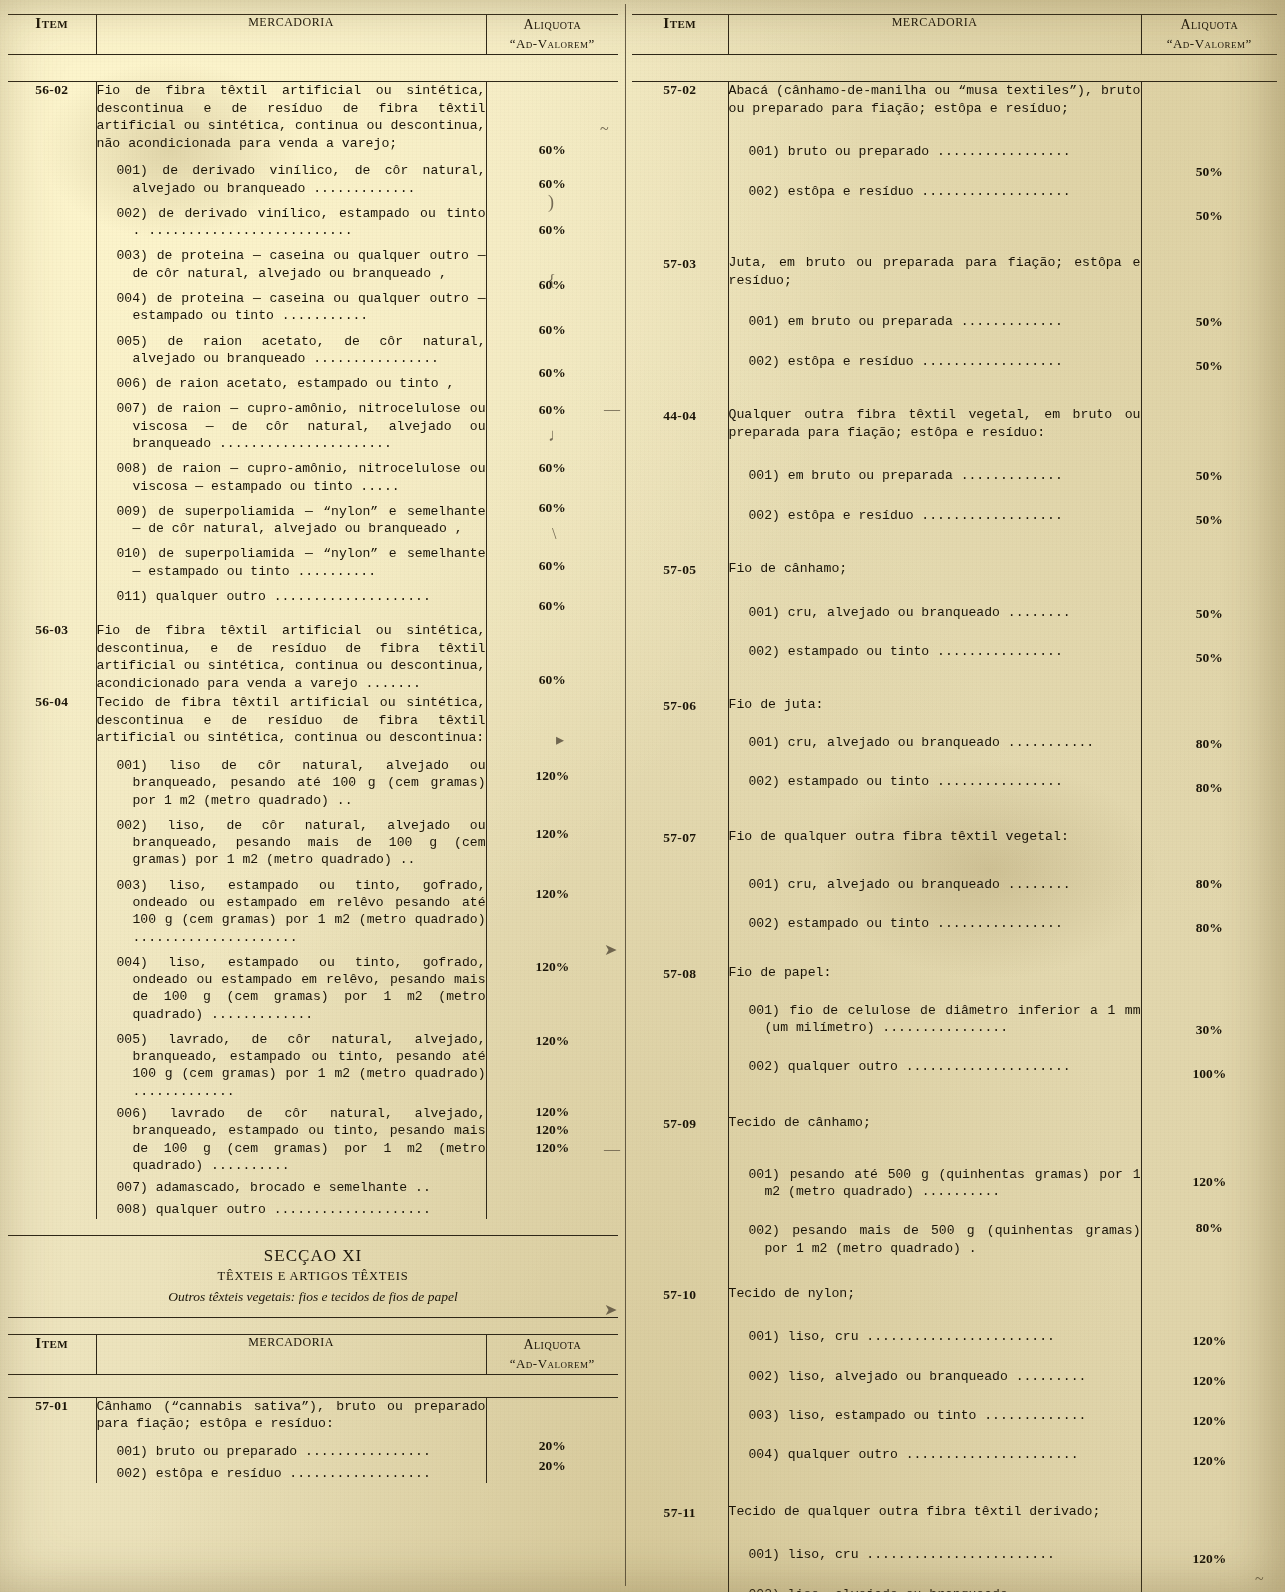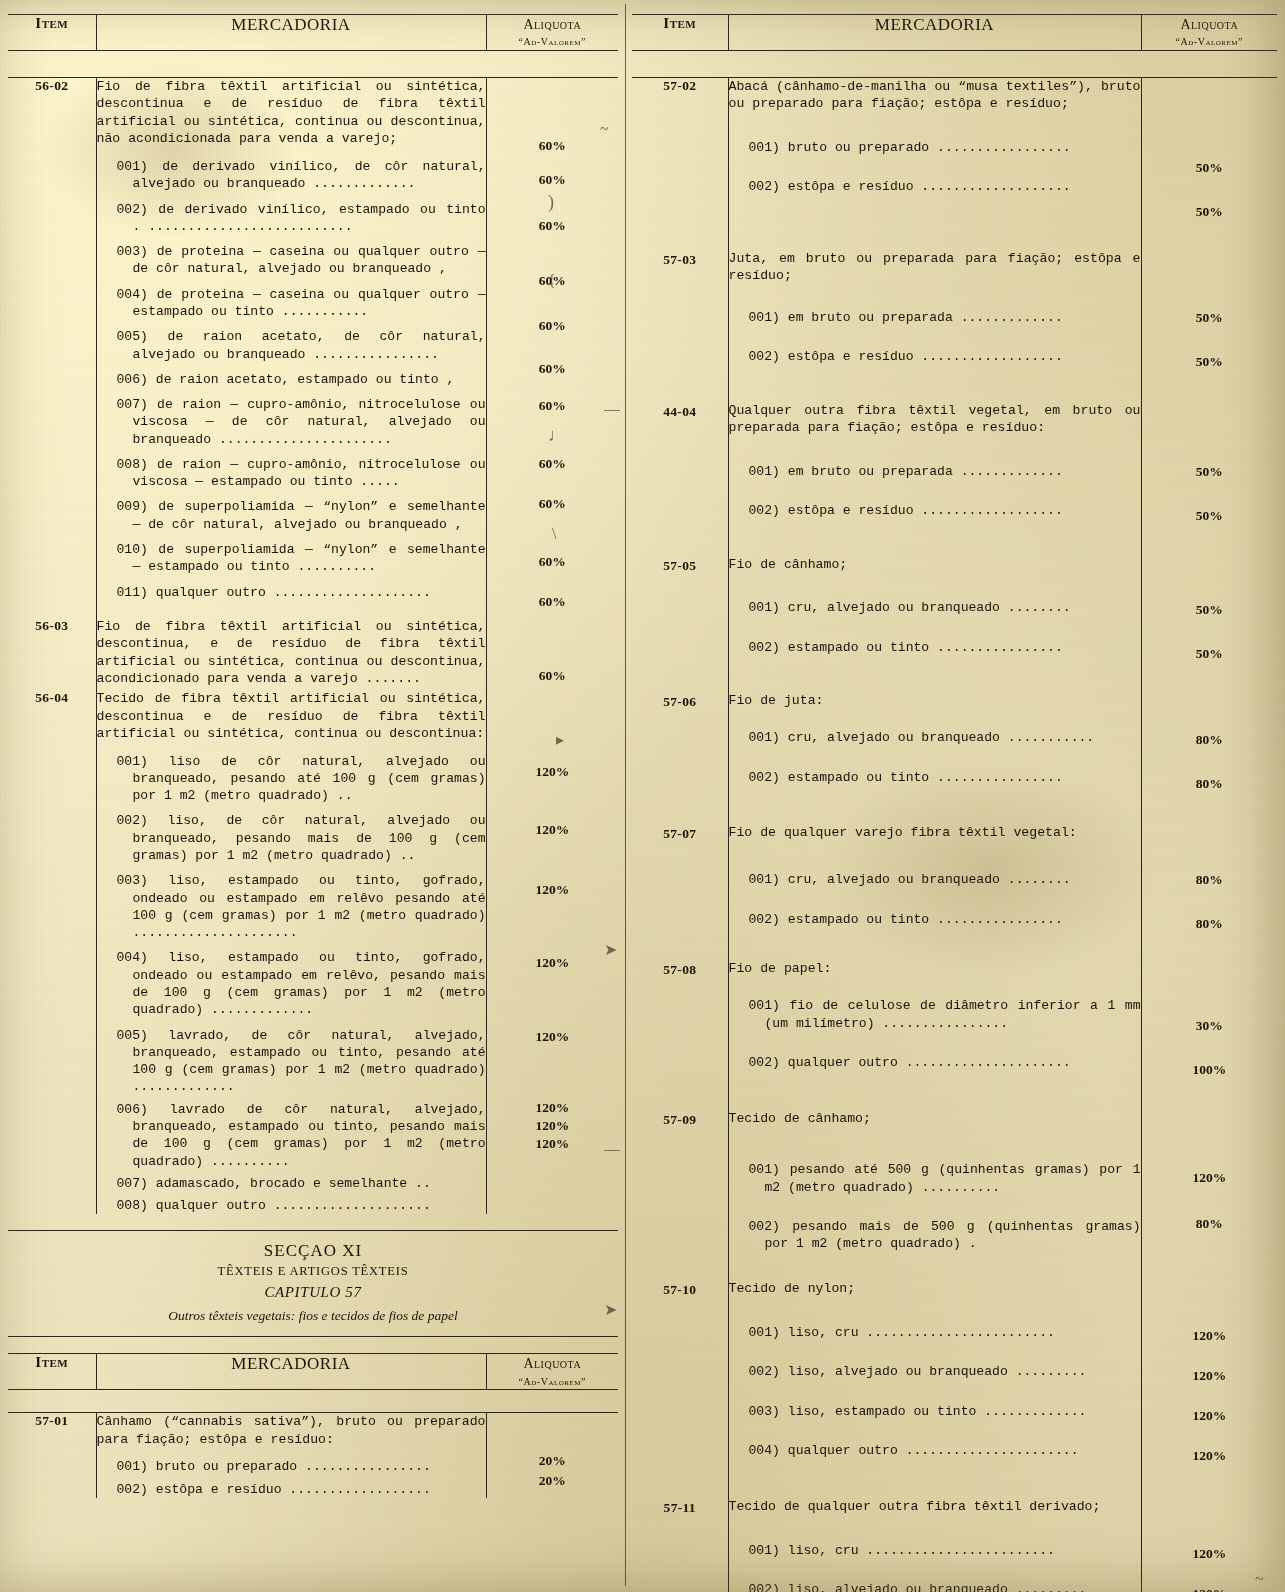--- a/index.html
+++ b/index.html
@@ -60,24 +60,24 @@
     border-bottom:1px solid #2e2718;
   }
   .hdr-cell{
     text-align:center;
     font-variant:small-caps;
     letter-spacing:.5px;
     padding:6px 2px 8px;
     position:relative;
   }
   .hdr-item{width:88px;font-weight:bold;font-size:15px;}
-  .hdr-merc{font-size:17px;margin-top:20px;}
+  .hdr-merc{font-size:12px;margin-top:20px;}
   .hdr-aliq{width:132px;font-size:14px;line-height:1.45;}
   .hdr-aliq .l1{display:block;}
-  .hdr-aliq .l2{display:block;font-size:10px;}
+  .hdr-aliq .l2{display:block;font-size:13px;}
 
   .vsep{border-left:1px solid #2e2718;}
 
   .c-item{
     width:88px;
     text-align:center;
     font-weight:bold;
     font-size:13.5px;
     padding-top:9px;
     letter-spacing:.3px;
@@ -242,21 +242,20 @@
           <div style="height:18px">120%</div>
         </td>
       </tr>
     </tbody>
       </table>
 
     <div class="spacer-gap"></div>
     <div class="section-block">
       <div class="sec-title">SECÇAO XI</div>
       <div class="sec-sub">TÊXTEIS E ARTIGOS TÊXTEIS</div>
-      <div class="cap-title">CAPITULO 57</div>
       <div class="cap-sub">Outros têxteis vegetais: fios e tecidos de fios de papel</div>
     </div>
     <div class="spacer-gap"></div>
 
     <table class="tbl">
       <colgroup>
           <col style="width:88px">
           <col>
           <col style="width:132px">
         </colgroup>
@@ -375,21 +374,21 @@
         <td class="c-aliq vsep" style="padding-top:22px">
           <div style="height:40px"></div>
           <div style="height:44px">80%</div>
           <div style="height:24px">80%</div>
         </td>
       </tr>
 
       <tr>
         <td class="c-item" style="padding-top:26px">57-07</td>
         <td class="c-merc vsep" style="padding-top:24px">
-          <p class="lead">Fio de qualquer varejo fibra têxtil vegetal:</p>
+          <p class="lead">Fio de qualquer outra fibra têxtil vegetal:</p>
           <p class="sub" style="margin-top:30px">001) cru, alvejado ou branqueado ........</p>
           <p class="sub" style="margin-top:22px">002) estampado ou tinto ................</p>
         </td>
         <td class="c-aliq vsep" style="padding-top:24px">
           <div style="height:48px"></div>
           <div style="height:44px">80%</div>
           <div style="height:24px">80%</div>
         </td>
       </tr>
 

